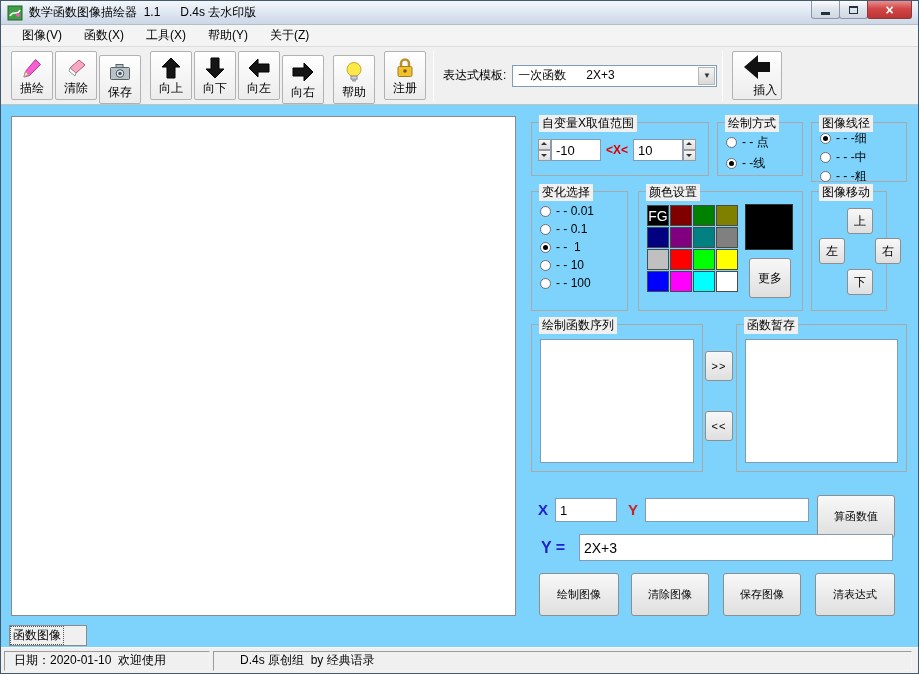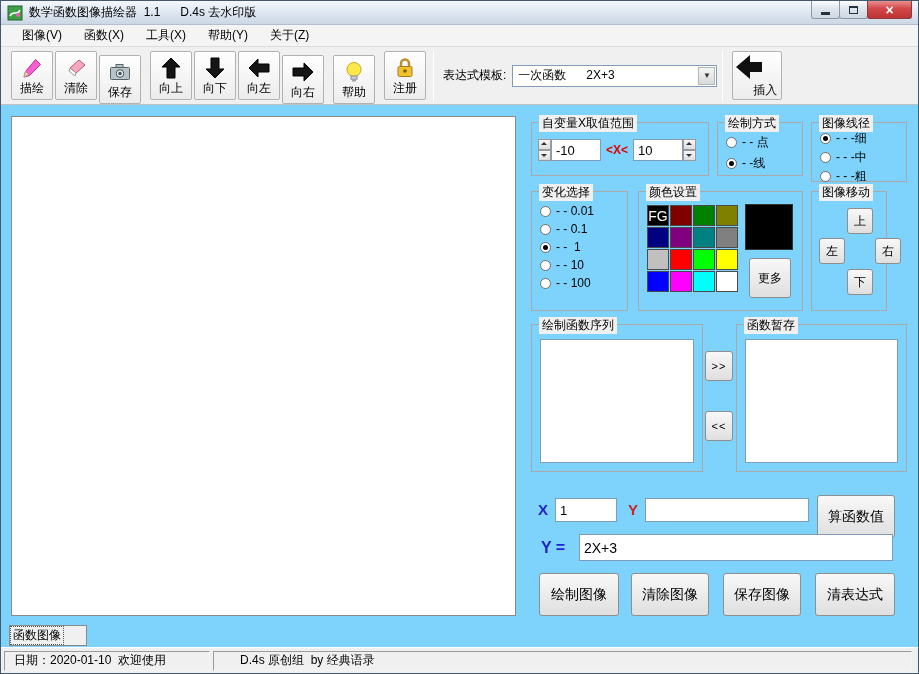--- a/index.html
+++ b/index.html
@@ -40,21 +40,21 @@
     background:linear-gradient(#ffffff,#ececec);
     display:flex; flex-direction:column; align-items:center; justify-content:space-between;
   }
   .tbtn .lbl { font-size:12px; }
   .gap { margin-right:9px;margin-top:8px; }
   .tsep { width:1px; height:50px; background:#bdbdbd; border-right:1px solid #fff; margin:0 9px 0 5px; }
   .tpl-label { margin-right:6px; white-space:pre; }
   .combo { width:205px; height:22px; border:1px solid #7f9db9; background:#fff; display:flex; align-items:center; position:relative; padding-left:5px; }
   .combo .val { white-space:pre; }
   .combo .drop { position:absolute; right:1px; top:1px; bottom:1px; width:17px; border:1px solid #b5b5b5; background:linear-gradient(#f5f5f5,#d9d9d9); display:flex; align-items:center; justify-content:center; font-size:8px; color:#333; }
-  .insbtn { width:50px; height:49px; border:1px solid #b2b2b2; border-radius:2px; background:linear-gradient(#ffffff,#ececec); display:flex; flex-direction:column; align-items:flex-start; }
+  .insbtn { width:50px; height:49px; border:1px solid #b2b2b2; border-radius:2px; background:linear-gradient(#ffffff,#ececec); display:flex; flex-direction:column; align-items:center; }
   .insbtn .lbl { align-self:flex-end; padding-right:4px; font-size:12px; }
   
   .canvas { position:absolute; left:10px; top:115px; width:505px; height:500px; background:#fff; border:1px solid #8a8a8a; }
   
   .grp { position:absolute; border:1px solid #a9a9a9; }
   .grp > .legend { position:absolute; top:-8px; left:7px; background:#f0f0f0; padding:0 3px; font-size:12px; white-space:pre; }
   
   .radio { display:flex; align-items:center; gap:5px; margin:4px 0 0 8px; }
   .rdot { width:11px; height:11px; border-radius:50%; border:1px solid #6d6d6d; background:#fff; position:relative; flex:none; }
   .rdot.checked::after { content:""; position:absolute; left:2px; top:2px; width:5px; height:5px; border-radius:50%; background:#000; }
@@ -73,21 +73,21 @@
   .cur { position:absolute; left:106px; top:12px; width:48px; height:46px; border:1px solid #333; }
   
   .btn3d { border:1px solid #8e8e8e; border-radius:3px; background:linear-gradient(#f8f8f8,#dfdfdf); display:flex; align-items:center; justify-content:center; font-size:12px; }
   .more { position:absolute; left:110px; top:66px; width:42px; height:40px; }
   .mvbtn { position:absolute; width:26px; height:26px; }
   .xferbtn { position:absolute; width:28px; height:30px; font-size:11px; letter-spacing:1px; }
   .listbox { position:absolute; left:8px; top:14px; right:8px; bottom:8px; background:#fff; border:1px solid #7f9db9; }
   
   .biglbl { position:absolute; font-size:15px; font-weight:bold; }
   .blue { color:#2222cc; } .red { color:#cc2222; }
-  .abtn { position:absolute; height:43px; font-size:14px; }
+  .abtn { position:absolute; height:43px; font-size:11px; }
   
   .tab { position:absolute; left:8px; top:624px; width:78px; height:21px; background:#f0f0f0; border:1px solid #8a8a8a; display:flex; align-items:center; }
   .tab > span { border:1px dotted #555; padding:0 2px; font-size:12px; white-space:pre; }
   
   .status { position:absolute; left:0; right:0; bottom:0; height:26px; background:#f0f0f0; border-top:1px solid #fff; display:flex; align-items:center; padding:2px 3px; }
   .scell { height:20px; border:1px solid; border-color:#9b9b9b #f4f4f4 #f4f4f4 #9b9b9b; display:flex; align-items:center; padding:0 9px; margin-right:3px; white-space:pre; }
   .scell.c1 { width:206px; }
   .scell.c2 { flex:1; padding-left:26px; }
   .ticon { height:26px; display:flex; align-items:center; }
 </style>

